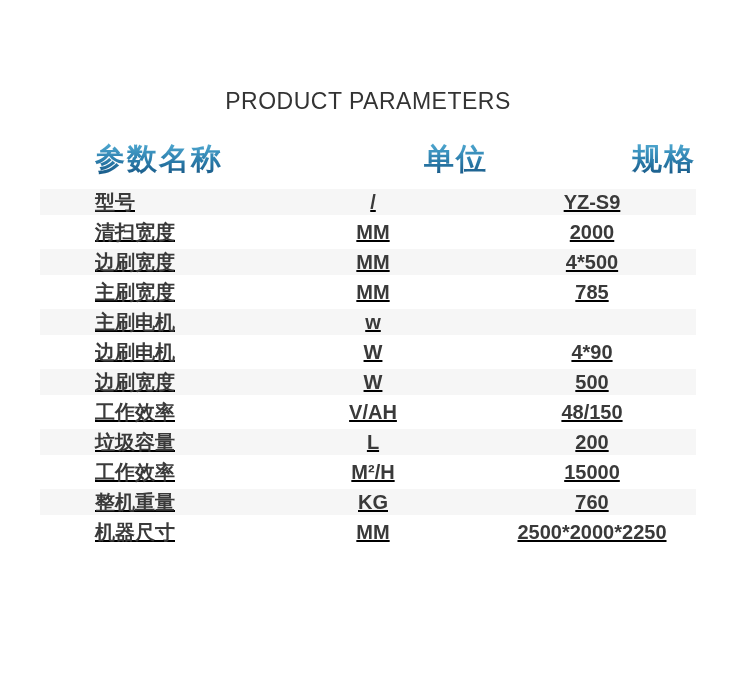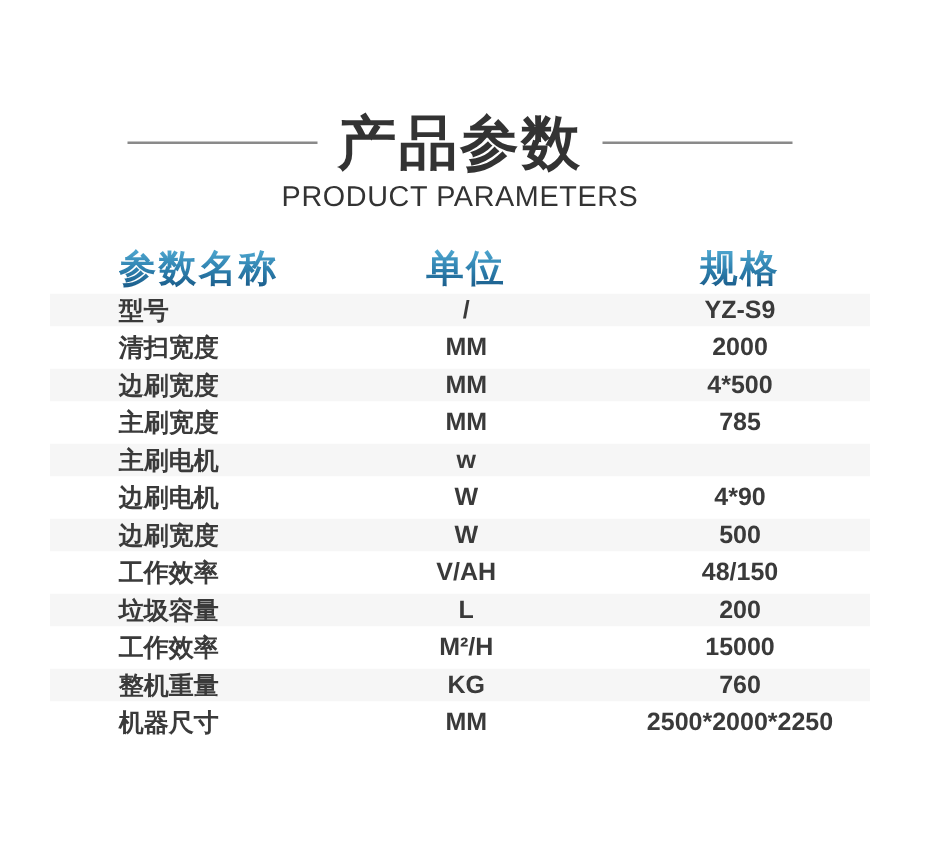--- a/index.html
+++ b/index.html
@@ -64,46 +64,41 @@
     font-weight: bold;
     letter-spacing: 2px;
     color: #1e6b9c;
     background: linear-gradient(180deg, #58b2d9 0%, #2f82b0 48%, #124e7c 100%);
     -webkit-background-clip: text;
     background-clip: text;
     -webkit-text-fill-color: transparent;
     white-space: nowrap;
   }
   .th-name { text-align: left; }
-  .th-unit, .th-spec { text-align: center; text-decoration: underline; }
+  .th-unit, .th-spec { text-align: right; text-decoration: underline; }
 
-  .spec-table-body { margin-top: 4px; }
+  .spec-table-body { margin-top: 14px; text-decoration: underline; }
   .spec-row {
     height: 26px;
     margin-bottom: 4px;
     align-items: center;
     font-size: 20px;
     font-weight: bold;
     color: #3a3a3a;
   }
   .spec-row.striped { background: #f6f6f6; }
   .cell-name { text-align: left; white-space: nowrap; }
   .cell-unit, .cell-spec { text-align: center; white-space: nowrap; }
 </style>
 </head>
 <body>
 
 <div class="content">
 
   <div class="section-header">
-    <div class="title-line-row">
-      <span class="h-line"></span>
-      <span class="main-title">产品参数</span>
-      <span class="h-line"></span>
-    </div>
     <div class="sub-title">PRODUCT PARAMETERS</div>
   </div>
 
   <div class="grid-cols spec-table-header">
     <div class="th th-name">参数名称</div>
     <div class="th th-unit">单位</div>
     <div class="th th-spec">规格</div>
   </div>
 
   <div class="spec-table-body">

